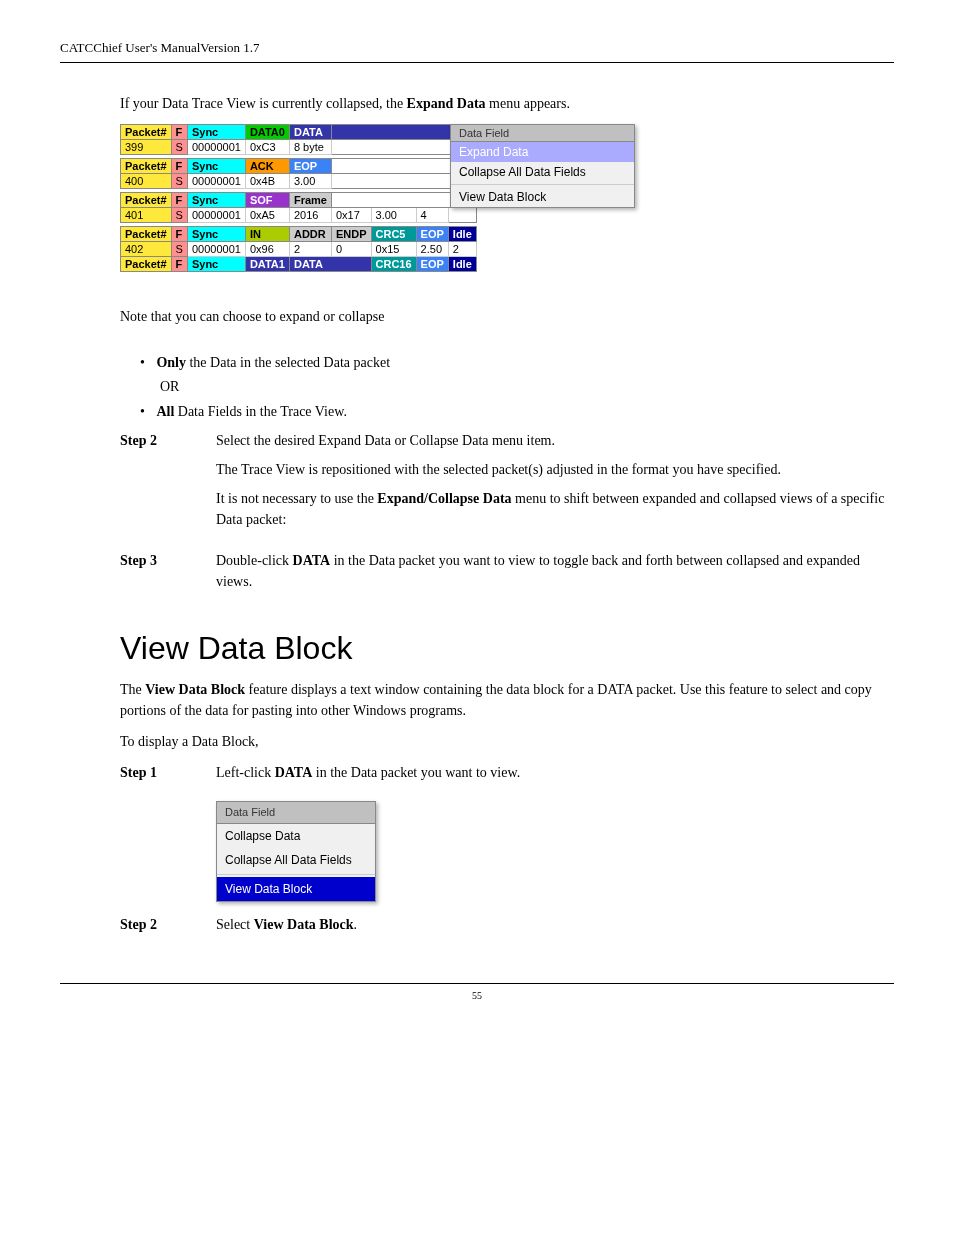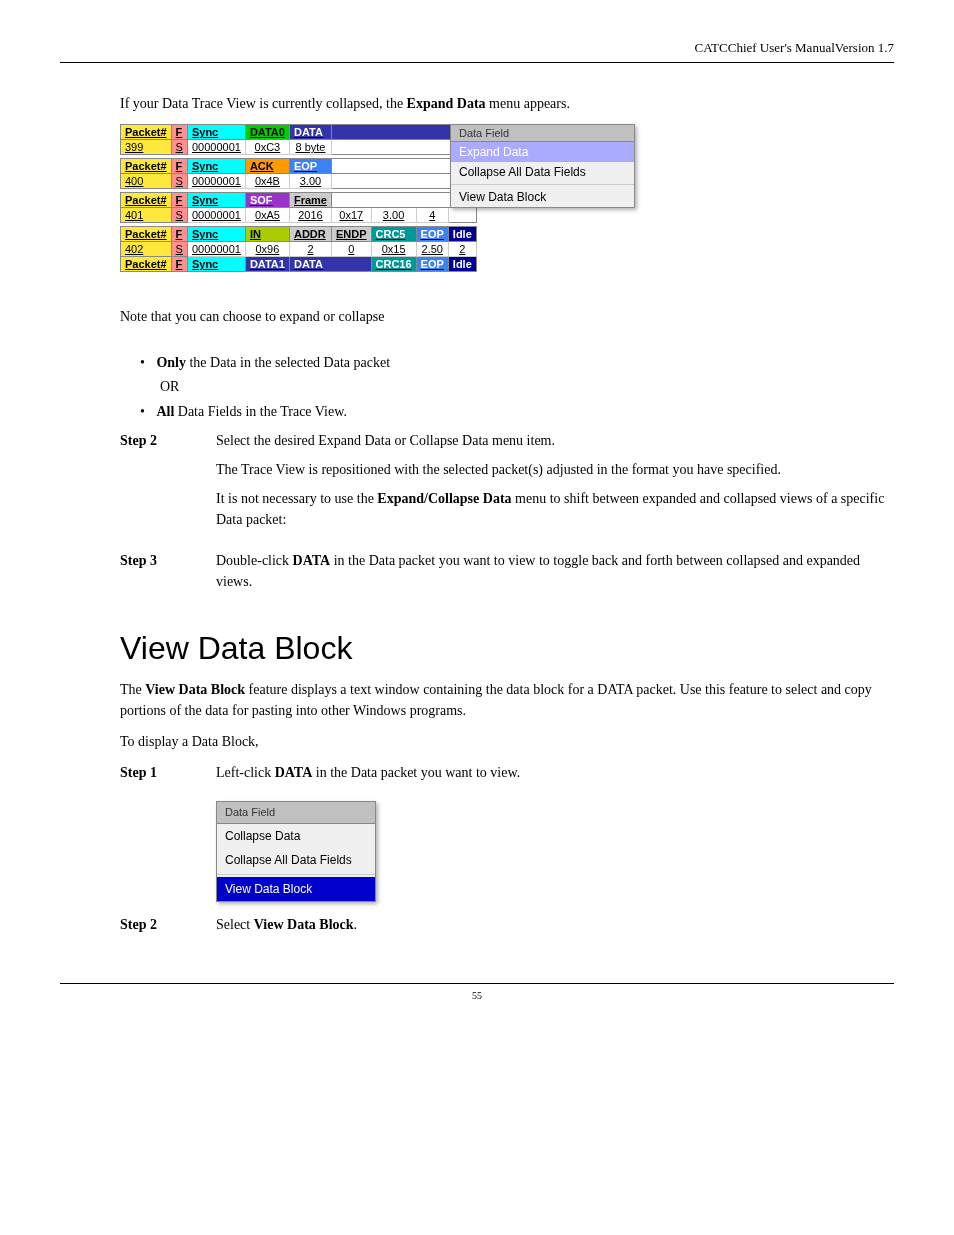--- a/index.html
+++ b/index.html
@@ -12,21 +12,21 @@
       min-height: 1235px;
     }
 
     .page {
       padding: 40px 60px 40px 60px;
     }
 
     
     .header {
       display: flex;
-      justify-content: flex-end;
+      justify-content: flex-start;
       align-items: center;
       border-bottom: 1px solid #000;
       padding-bottom: 6px;
       margin-bottom: 30px;
     }
     .header-left, .header-center, .header-right {
       font-size: 13px;
     }
 
     
@@ -64,21 +64,21 @@
     }
 
     .cell-yellow { background: #FFE83C; color: #000; }
     .cell-pink { background: #FF9090; color: #000; }
     .cell-cyan { background: #00FFFF; color: #000; }
     .cell-green { background: #00CC00; color: #000; }
     .cell-lime { background: #CCFF00; color: #000; }
     .cell-blue-header { background: #3333AA; color: #fff; }
     .cell-red { background: #3b82f6; color: #fff; }
     .cell-dark-blue { background: #000099; color: #fff; }
-    .cell-white { background: #fff; color: #000; border: 1px solid #ccc; text-align: center; }
+    .cell-white { background: #fff; color: #000; border: 1px solid #ccc; }
     .cell-orange { background: #FF9900; color: #000; }
     .cell-purple { background: #9900CC; color: #fff; }
     .cell-teal { background: #009999; color: #fff; }
     .cell-grey { background: #CCCCCC; color: #000; }
 
     td { border: 1px solid #888; }
 
     
     .context-menu {
       position: absolute;
@@ -211,21 +211,21 @@
   </div>
 
   <div class="content">
 
     
     <p class="intro-text">
       <span>If your Data Trace View is currently collapsed, the </span><strong>Expand Data</strong><span> menu appears.</span>
     </p>
 
     
-    <div class="trace-screenshot" style="margin-bottom:16px;text-decoration:underline;">
+    <div class="trace-screenshot" style="margin-bottom:16px;">
       <table class="trace-table" style="border-collapse:collapse;">
 
         <tbody>
           <tr class="packet-header-row">
             <td class="cell-yellow">Packet#</td>
             <td class="cell-pink">F</td>
             <td class="cell-cyan">Sync</td>
             <td class="cell-green">DATA0</td>
             <td class="cell-blue-header">DATA</td>
             <td colspan="4" style="background:#3333AA; border:1px solid #888; padding:1px 4px;"></td>

